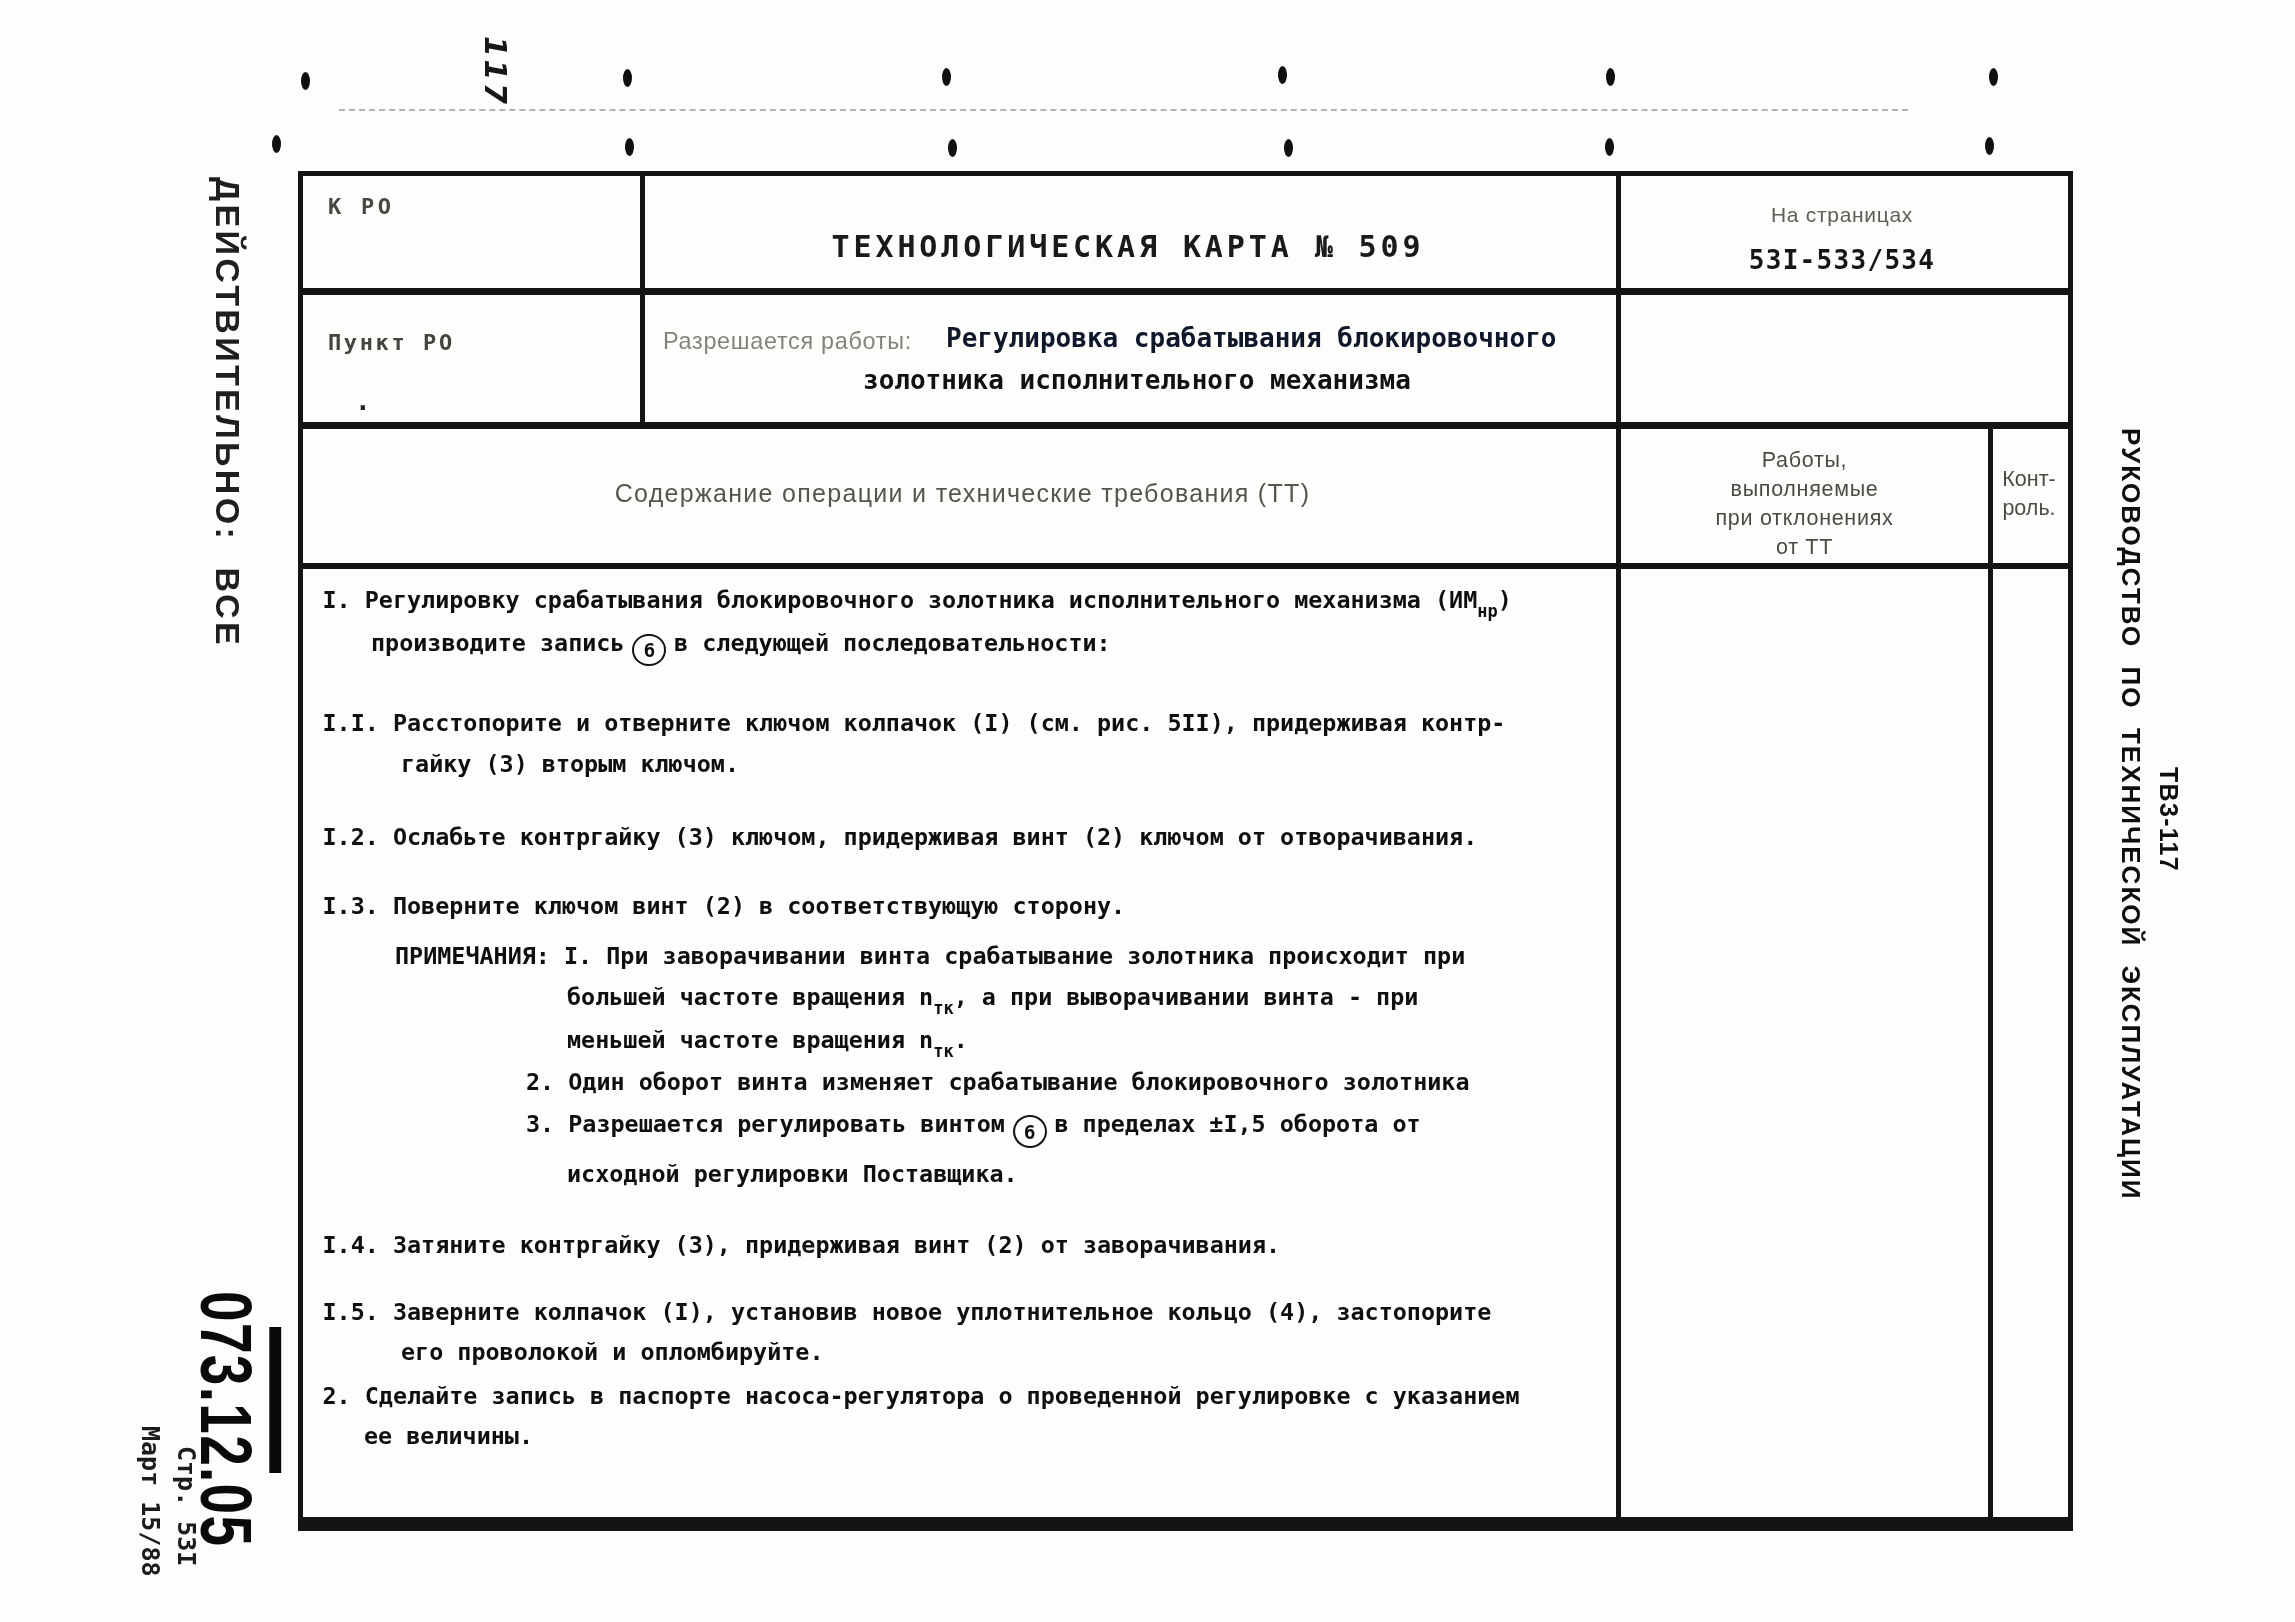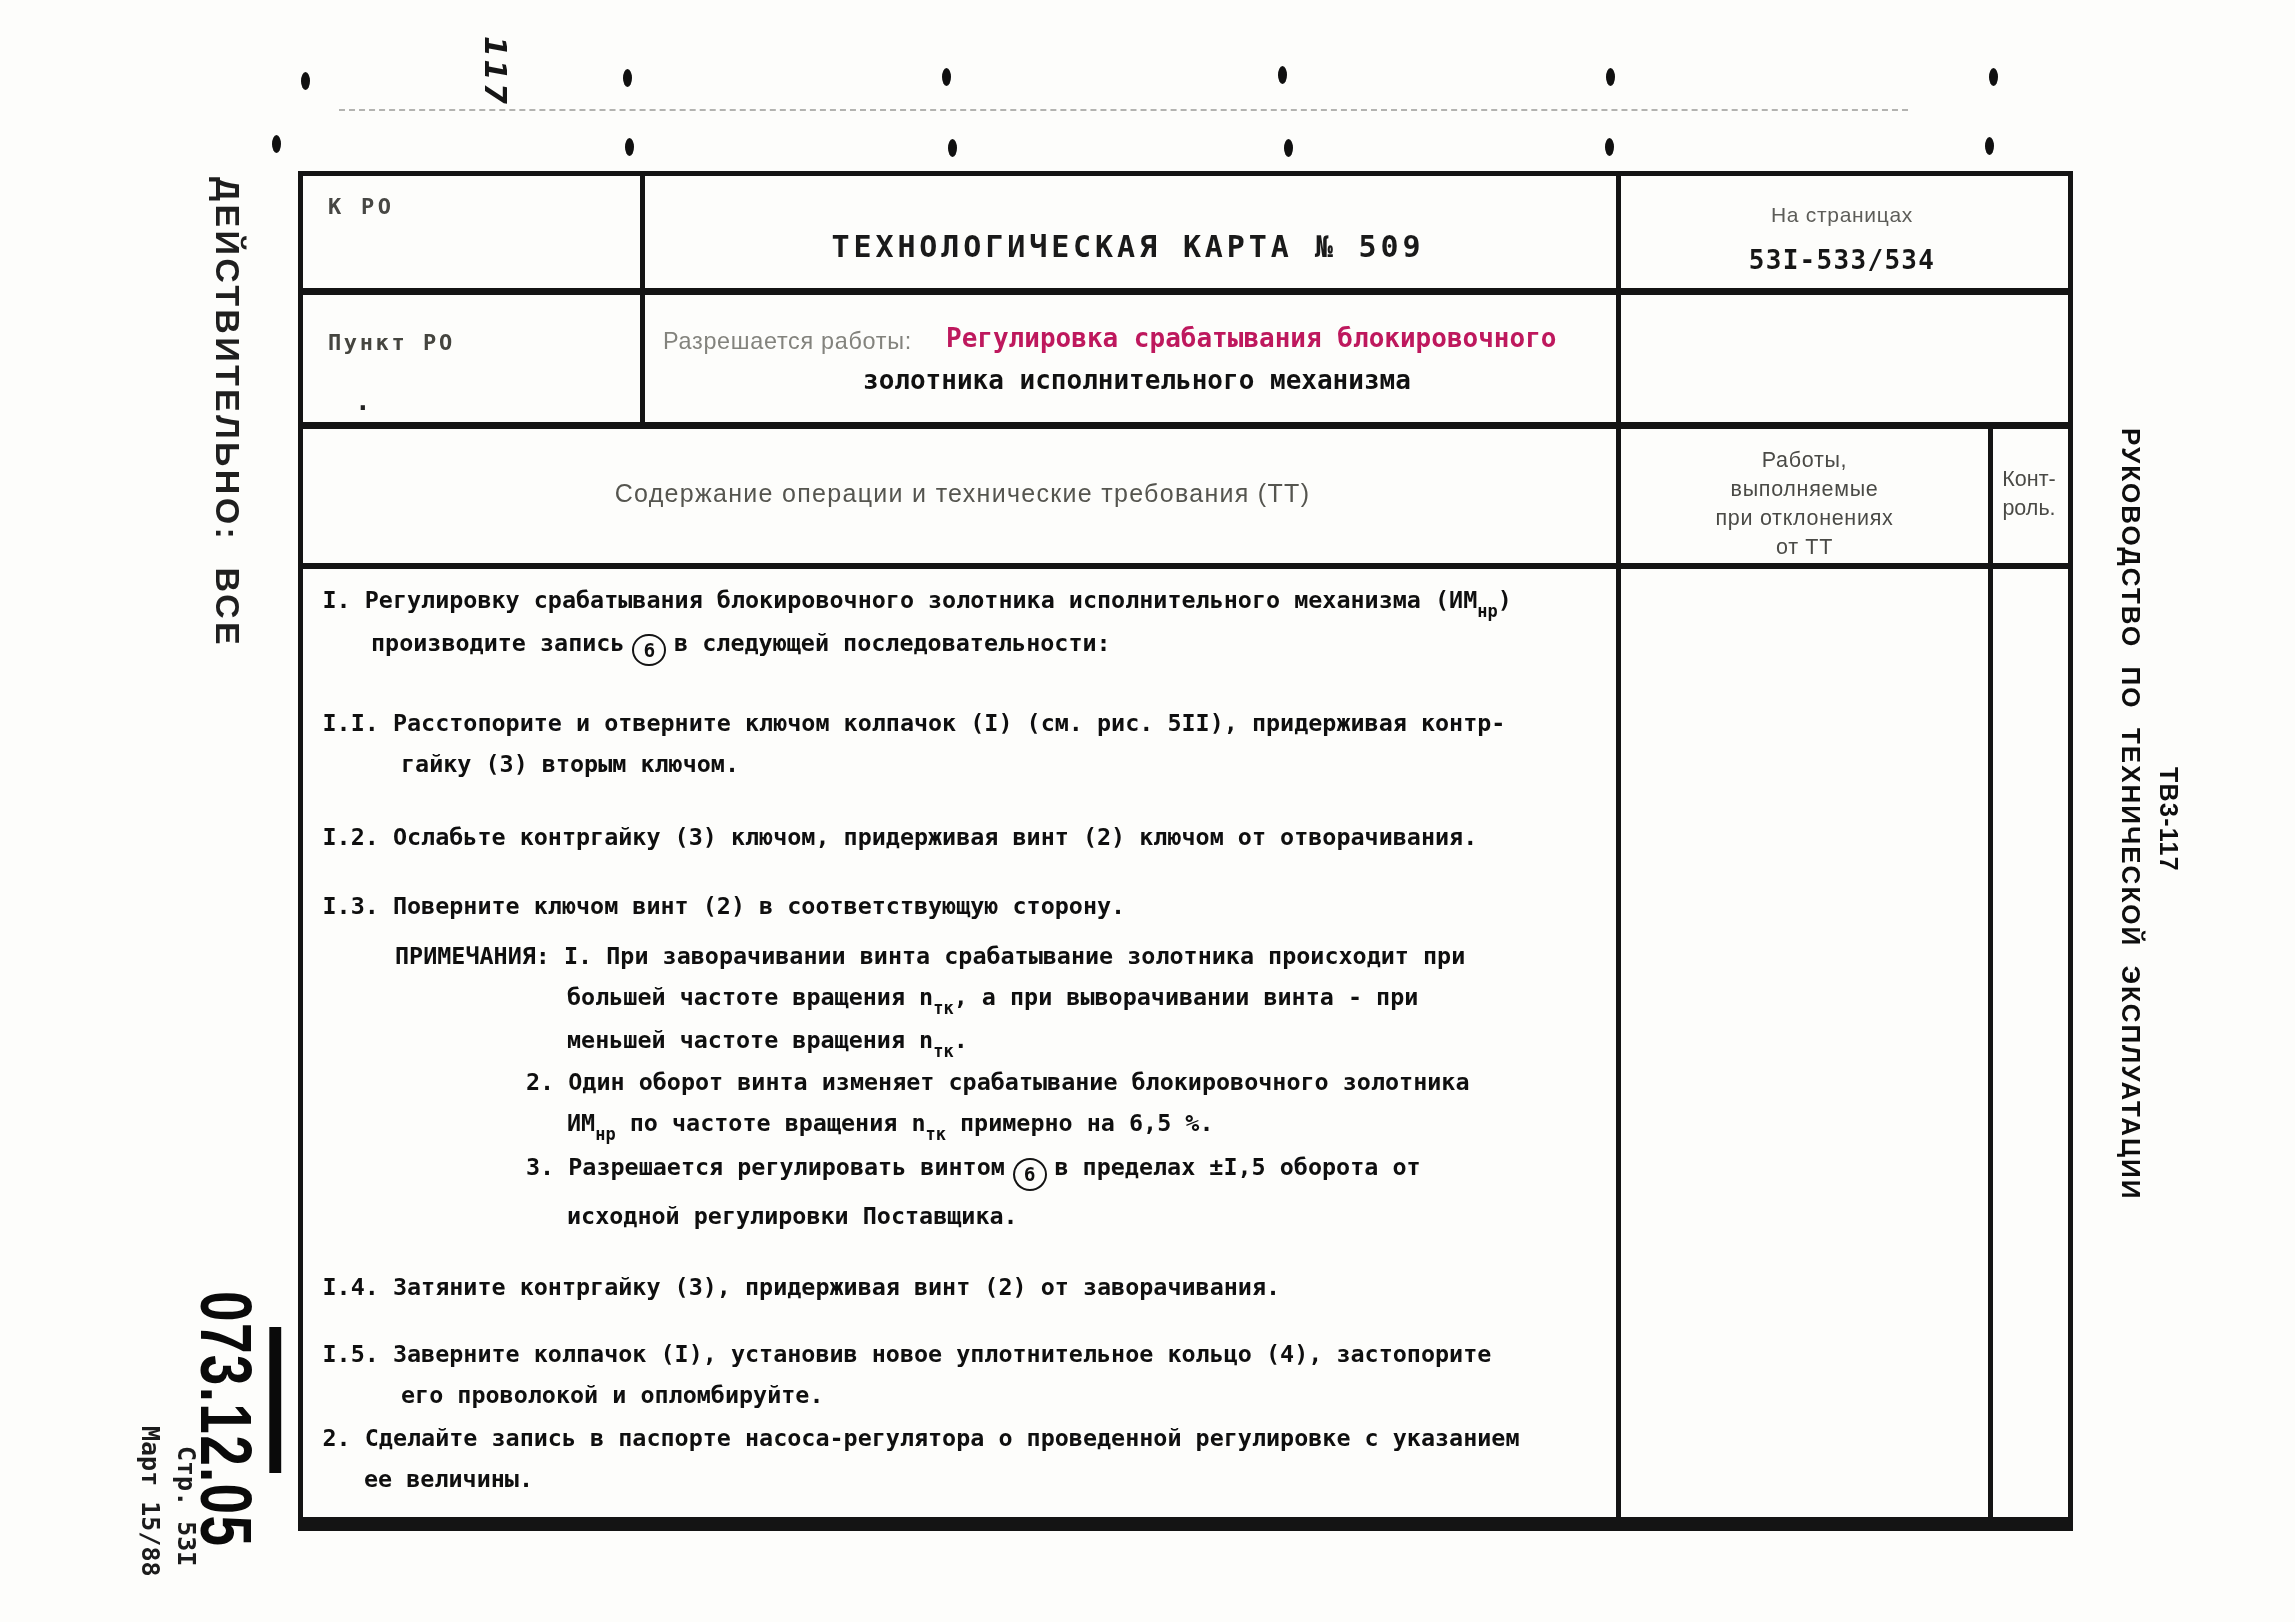--- a/index.html
+++ b/index.html
@@ -38,21 +38,21 @@
   #vl3{left:1685px;top:246px;width:4.6px;bottom:0;}
   #kro-cell{left:25px;top:18px;font-size:22px;letter-spacing:3.3px;color:#474744;font-weight:bold;}
   #card-title{left:337px;top:53px;width:976px;text-align:center;font-size:30px;
               font-weight:bold;letter-spacing:3.9px;color:#1a1a1a;}
   #pages-cell{left:1318px;top:27px;width:442px;text-align:center;}
   #pages-label{font-size:21px;letter-spacing:0.7px;color:#5d5d59;}
   #pages-value{margin-top:18px;font-size:26px;font-weight:bold;letter-spacing:1.3px;color:#161616;}
   #punkt-cell{left:25px;top:154px;font-size:22px;letter-spacing:2.6px;color:#45453f;font-weight:bold;}
   #punkt-dot{left:52px;top:210px;font-size:26px;font-weight:bold;color:#222;}
   #work-label{left:360px;top:152px;font-size:23.4px;color:#83837d;letter-spacing:0.7px;}
-  #work-line1{left:643px;top:147px;font-size:26px;font-weight:bold;color:#be185d;}
+  #work-line1{left:643px;top:147px;font-size:26px;font-weight:bold;color:#0f172a;}
   #work-line2{left:560px;top:189px;font-size:26px;font-weight:bold;color:#111;}
   #col-content{left:0;top:303px;width:1319px;text-align:center;font-size:25px;
                letter-spacing:1.3px;color:#55554f;}
   #col-dev{left:1318px;top:270px;width:367px;text-align:center;font-size:21.5px;
            line-height:29px;letter-spacing:0.7px;color:#4a4a46;}
   #col-ctrl{left:1690px;top:289px;width:72px;text-align:center;font-size:21.5px;
             line-height:29px;color:#4a4a46;}
 
   
   #body-cell{position:absolute;left:0;top:0;width:1319px;}
@@ -135,21 +135,20 @@
       <div class="bl" style="margin:11.7px 0 0 98px;">гайку (3) вторым ключом.</div>
 
       <div class="bl" style="margin:44px 0 0 19.5px;">I.2. Ослабьте контргайку (3) ключом, придерживая винт (2) ключом от отворачивания.</div>
 
       <div class="bl" style="margin:40px 0 0 19.5px;">I.3. Поверните ключом винт (2) в соответствующую сторону.</div>
 
       <div class="bl" style="margin:21px 0 0 92px;">ПРИМЕЧАНИЯ: I. При заворачивании винта срабатывание золотника происходит при</div>
       <div class="bl" style="margin:11.7px 0 0 264px;"><span>большей частоте вращения n</span><span class="sub">тк</span><span>, а при выворачивании винта - при</span></div>
       <div class="bl" style="margin:11.7px 0 0 264px;"><span>меньшей частоте вращения n</span><span class="sub">тк</span><span>.</span></div>
       <div class="bl" style="margin:11.7px 0 0 223px;">2. Один оборот винта изменяет срабатывание блокировочного золотника</div>
-      <div class="bl" style="margin:11.7px 0 0 264px;"><span>ИМ</span><span class="sub">нр</span><span> по частоте вращения n</span><span class="sub">тк</span><span> примерно на 6,5 %.</span></div>
       <div class="bl" style="margin:13px 0 0 223px;"><span>3. Разрешается регулировать винтом</span><span class="badge">6</span><span>в пределах ±I,5 оборота от</span></div>
       <div class="bl" style="margin:11.7px 0 0 264px;">исходной регулировки Поставщика.</div>
 
       <div class="bl" style="margin:42px 0 0 19.5px;">I.4. Затяните контргайку (3), придерживая винт (2) от заворачивания.</div>
 
       <div class="bl" style="margin:38px 0 0 19.5px;">I.5. Заверните колпачок (I), установив новое уплотнительное кольцо (4), застопорите</div>
       <div class="bl" style="margin:11.7px 0 0 98px;">его проволокой и опломбируйте.</div>
 
       <div class="bl" style="margin:14.3px 0 0 19.5px;">2. Сделайте запись в паспорте насоса-регулятора о проведенной регулировке с указанием</div>
       <div class="bl" style="margin:11.7px 0 0 61px;">ее величины.</div>

